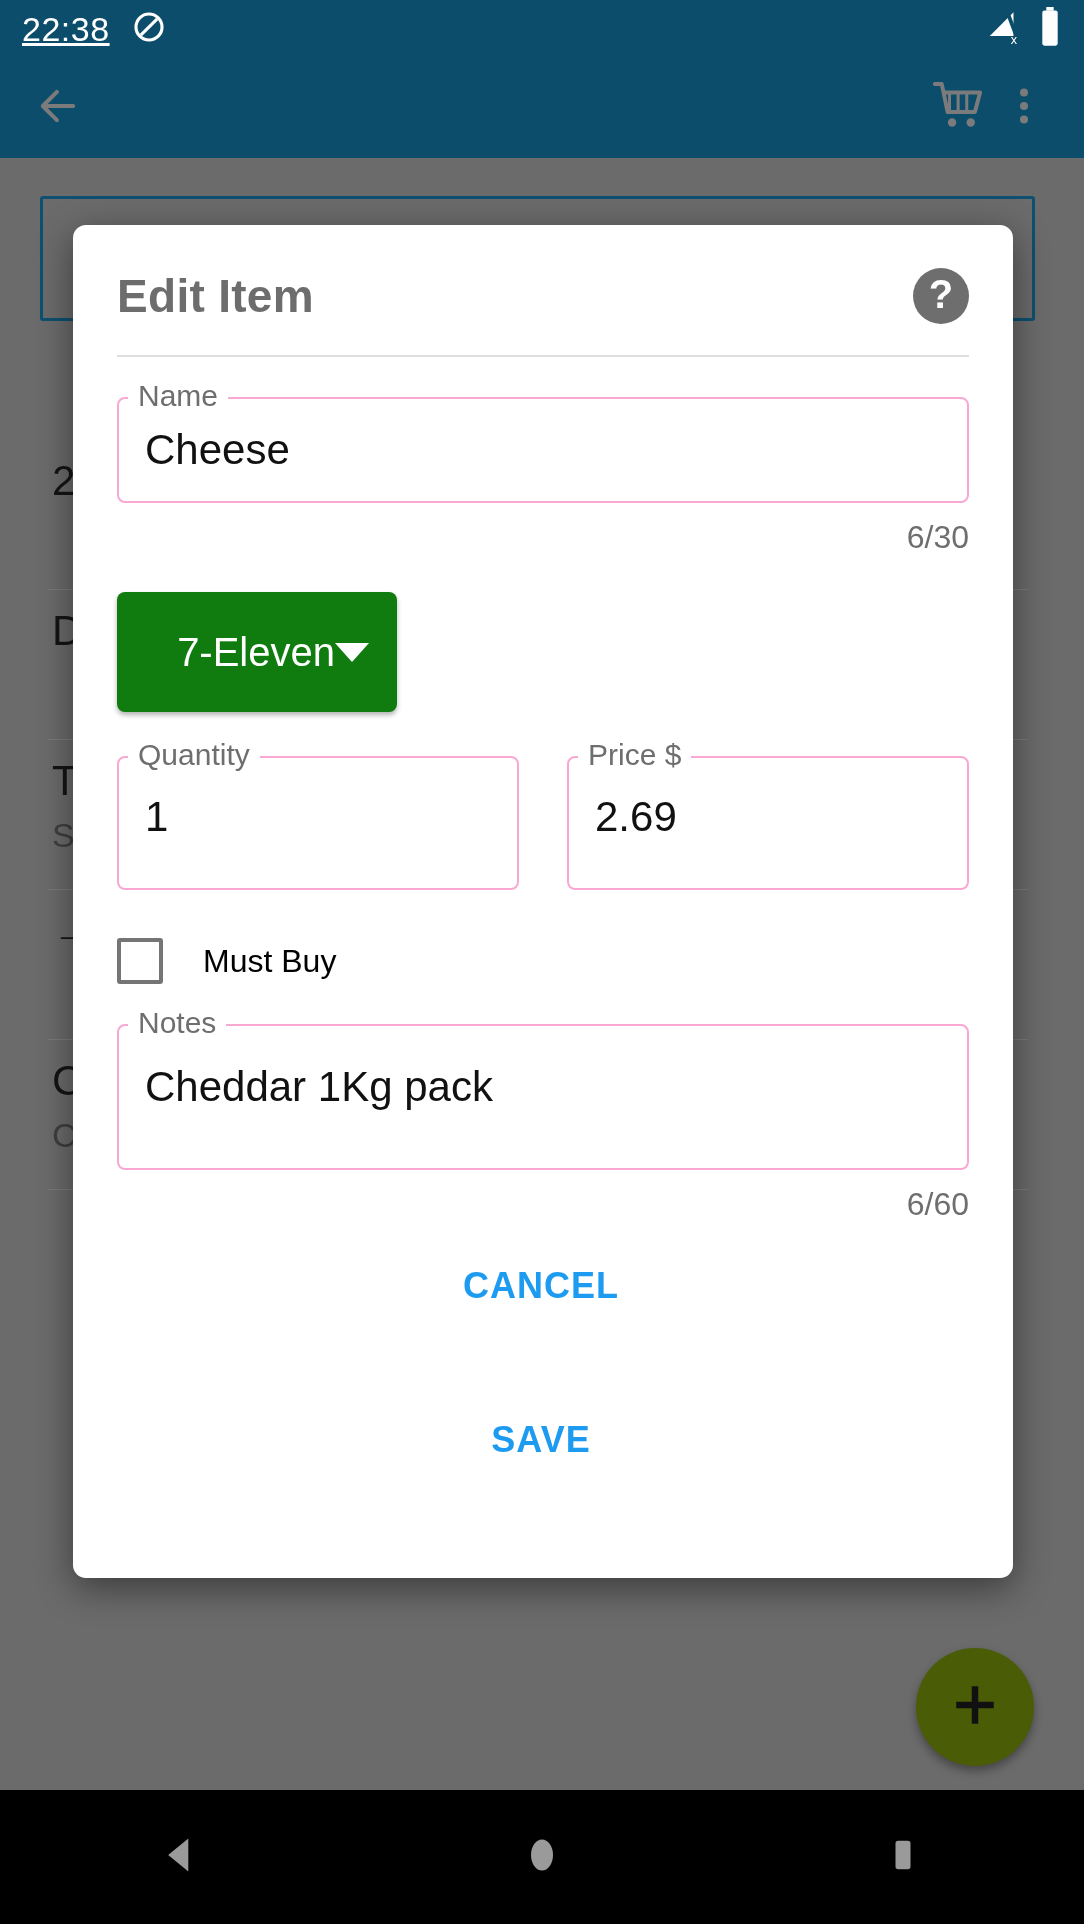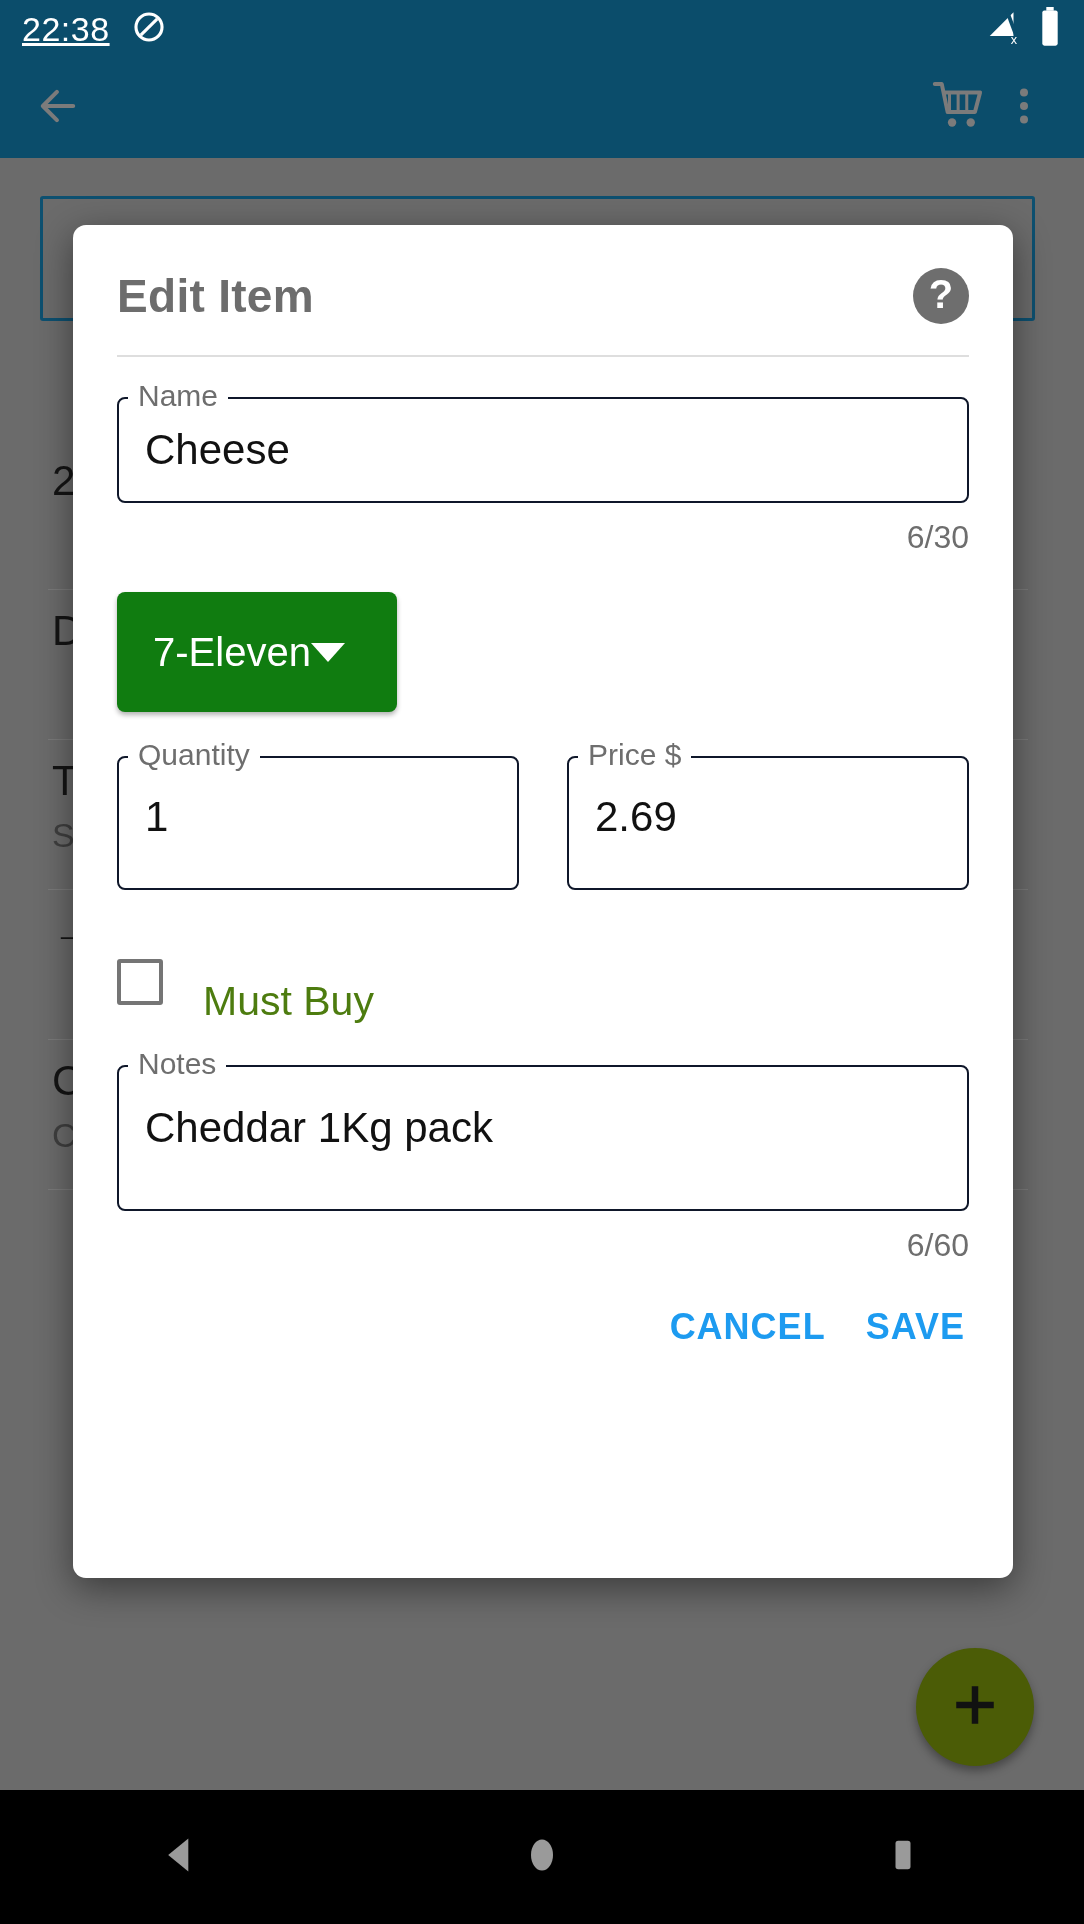--- a/index.html
+++ b/index.html
@@ -80,59 +80,59 @@
     width:56px; height:56px; border-radius:50%; background:#6e6e6e;
     display:flex; align-items:center; justify-content:center;
     color:#ffffff; font-size:40px; font-weight:700; line-height:1;
     padding-bottom:4px;
   }
   .divider { height:2px; background:#dedede; margin-top:12px; }
 
   
   .field { position:relative; margin-top:40px; }
   .field .box {
-    border:2px solid #0f172a; border-radius:8px;
+    border:2px solid #f9a8d4; border-radius:8px;
     padding:30px 26px 30px 26px;
     font-size:42px; color:#111111; line-height:1;
   }
   .field.tall .box { padding-top:40px; padding-bottom:60px; }
   .field .legend {
     position:absolute; top:-19px; left:11px; background:#ffffff;
     padding:0 10px; font-size:30px; color:#6e6e6e; line-height:1.2;
   }
   .counter { text-align:right; font-size:32px; color:#6e6e6e; margin-top:16px; }
 
   
   .spinner-row { display:flex; gap:88px; margin-top:36px; }
   .spinner {
     flex:1; height:120px; border-radius:8px;
-    display:flex; align-items:center; justify-content:flex-start;
+    display:flex; align-items:center; justify-content:flex-end;
     padding:0 28px 0 36px; font-size:40px;
     box-shadow:0 3px 5px rgba(0,0,0,0.3);
   }
   .spinner.store { background:#107c10; color:#ffffff; max-width:280px; }
   .spinner.category { background:#f5a200; color:#141414; max-width:326px; }
   .caret { width:0; height:0; border-left:17px solid transparent; border-right:17px solid transparent; }
   .spinner.store .caret { border-top:19px solid #ffffff; }
   .spinner.category .caret { border-top:19px solid #111111; }
 
   
   .two-col { display:flex; gap:48px; margin-top:44px; }
   .two-col .field { flex:1; margin-top:0; }
   .two-col .box { padding:38px 26px 50px 26px; }
 
   
   .checkrow { display:flex; align-items:center; margin-top:48px; }
   .checkbox {
     width:46px; height:46px; border:4px solid #757575; border-radius:3px; background:#ffffff;
   }
-  .checkrow .label { font-size:41px; color:#4d7c0f; margin-left:40px;margin-top:40px; }
-
-  
-  .actions { display:flex; justify-content:flex-end; gap:40px; margin-top:42px; padding-right:4px; }
+  .checkrow .label { font-size:32px; color:#000000; margin-left:40px; }
+
+  
+  .actions { display:flex; justify-content:flex-end; gap:112px; margin-top:42px; padding-right:4px;flex-direction:column; }
   .action-btn {
     font-size:36px; color:#1d9bf0; font-weight:700; letter-spacing:1px;
     background:none; border:none; font-family:"Liberation Sans", sans-serif;
     cursor:pointer;
   }
 </style>
 </head>
 <body>
 
 <div id="screen">

